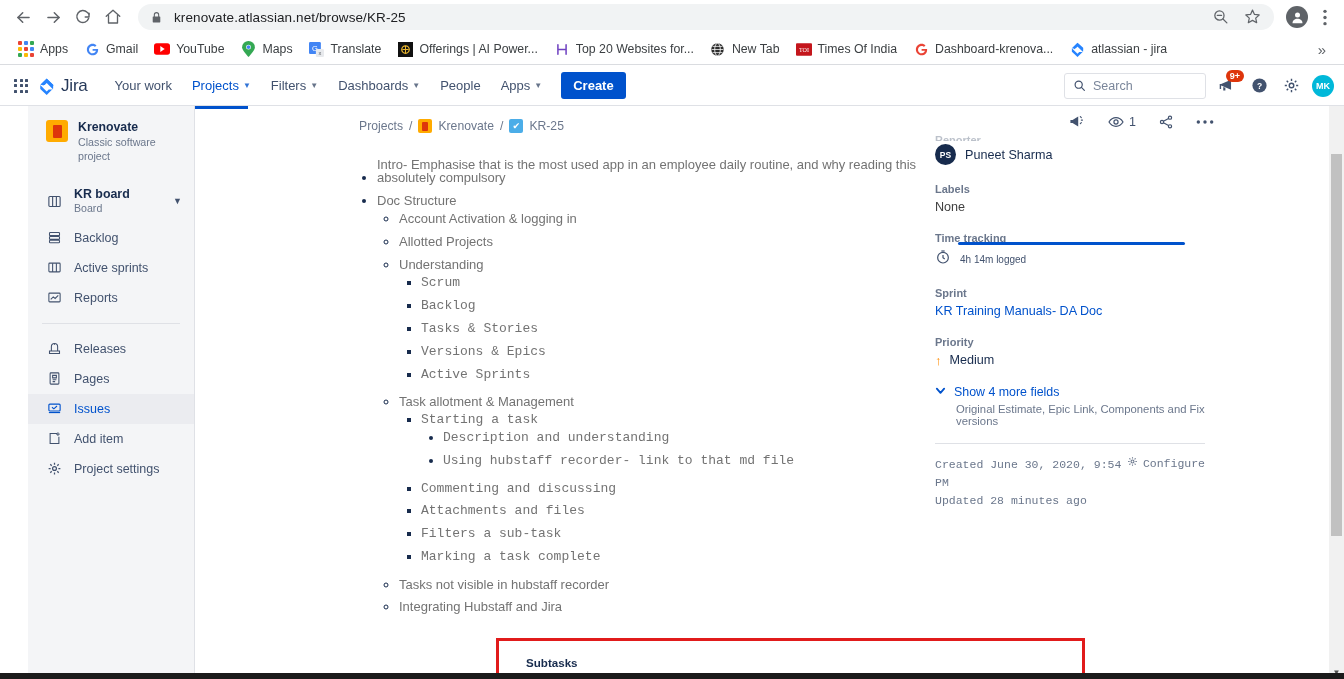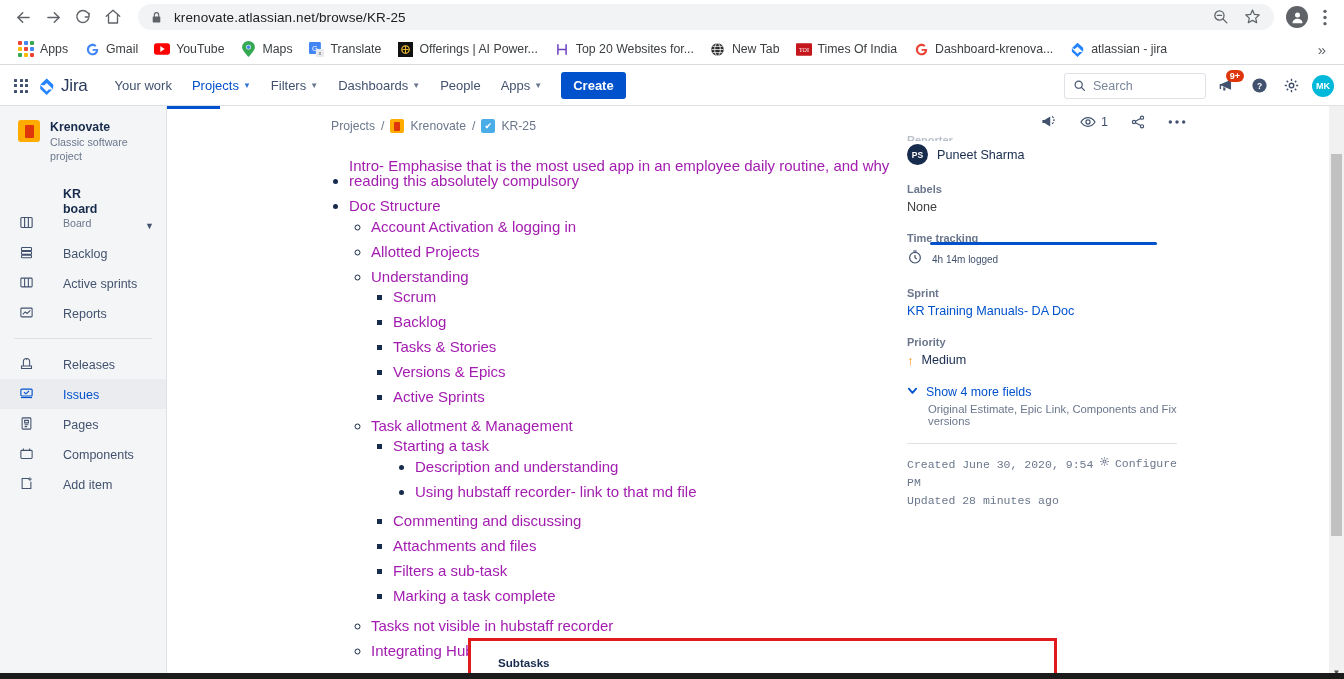--- a/index.html
+++ b/index.html
@@ -93,38 +93,38 @@
   .badge {
     position: absolute; top: -5px; right: -6px; background: #de350b; color: #fff;
     font-size: 9px; font-weight: 700; border-radius: 8px; padding: 1px 4px; line-height: 1.15;
   }
   .avatar-mk {
     width: 22px; height: 22px; border-radius: 50%; background: #00b8d9; color: #fff;
     font-size: 9px; font-weight: 700; display: flex; align-items: center; justify-content: center;
   }
 
   
-  .body-wrap { position: relative; display: flex; height: 573px; }
+  .body-wrap { position: relative; display: flex; height: 573px; margin-left: 28px; }
 
   .sidebar {
     width: 167px; flex: 0 0 167px; background: #f4f5f7; border-right: 1px solid #dfe1e6;
     padding-top: 14px; position: relative;
   }
   .proj-head { display: flex; align-items: flex-start; gap: 10px; padding: 0 12px 16px 18px; }
   .proj-avatar {
     width: 22px; height: 22px; border-radius: 3px; flex: 0 0 auto;
     background: #ffab00; display:flex; align-items:center; justify-content:center;
   }
   .proj-avatar i { display:block; width:9px; height:13px; background:#de350b; border-radius:1px; }
   .proj-name { font-size: 12.3px; font-weight: 700; color: #172b4d; line-height: 1.25; }
   .proj-sub { font-size: 10.7px; color: #6b778c; line-height: 1.3; margin-top: 1px; }
 
   .snav { display: flex; flex-direction: column; }
   .snav-item {
-    display: flex; align-items: flex-end; gap: 29px; padding: 7px 12px 7px 18px;
+    display: flex; align-items: center; gap: 12px; padding: 7px 12px 7px 18px;
     color: #42526e; font-size: 12.5px; cursor: pointer; position: relative;
   }
   .snav-item.active { background: #ebecf0; color: #0052cc; }
   .snav-item.active .snav-ico { color: #0052cc; }
   .snav-ico { width: 16px; height: 16px; flex: 0 0 auto; color: #42526e; display:flex; align-items:center; justify-content:center; }
   .snav-twoline .t1 { font-size: 12.4px; font-weight: 700; color: #172b4d; line-height: 1.2; }
   .snav-twoline .t2 { font-size: 10.6px; color: #6b778c; line-height: 1.3; }
   .snav-chev { margin-left: auto; color: #42526e; font-size: 9px; }
   .sdiv { height: 1px; background: #dfe1e6; margin: 10px 14px 10px 14px; }
 
@@ -147,23 +147,23 @@
     position: absolute; top: 7px; left: 874px; display: flex; align-items: center; gap: 22px;
     color: #42526e;
   }
   .ia { display: flex; align-items: center; gap: 5px; cursor: pointer; font-size: 12.5px; color:#42526e; }
 
   
   .desc { position: absolute; top: 30px; left: 164px; width: 600px; }
   .cut-row { height: 12px; overflow: hidden; opacity: .35; }
   ul.lvl1 { list-style: disc; padding-left: 18px; margin-top: 5px; }
   ul.lvl2 { list-style: circle; padding-left: 22px; }
-  ul.lvl3 { list-style: square; padding-left: 22px; }
+  ul.lvl3 { list-style: square; padding-left: 22px; font-family: Liberation Mono, monospace; }
   ul.lvl4 { list-style: disc; padding-left: 22px; }
-  .desc li { font-size: 15px; color: #a21caf; line-height: 1.05; margin: 0; padding: 4.6px 0; }
+  .desc li { font-size: 13px; color: #737373; line-height: 1.05; margin: 0; padding: 4.6px 0; }
   .desc li::marker { color: #172b4d; }
   .desc li span { display: inline-block; }
 
   
   .subtask-box {
     position: absolute; left: 301px; top: 532px; width: 589px; height: 68px;
     border: 3px solid #e11b1b; background: #fff; padding: 15px 27px 0 27px;
   }
   .subtask-label { font-size: 11.6px; font-weight: 700; color: #172b4d; margin-bottom: 5px; }
   .subtask-input {
@@ -547,62 +547,62 @@
             <span class="snav-ico">
               <svg width="15" height="15" viewBox="0 0 24 24" fill="none" stroke="currentColor" stroke-width="1.7">
                   <path d="M4 16h16v4H4z"></path>
                   <path d="M7 16V9a5 5 0 0 1 10 0v7"></path>
                   <path d="M12 4v2"></path>
                 </svg>
             </span>
             <span>Releases</span>
           </div>
 
+          <div class="snav-item">
+            <span class="snav-ico">
+              <svg width="15" height="15" viewBox="0 0 24 24" fill="none" stroke="currentColor" stroke-width="1.7">
+                  <rect x="5" y="3" width="14" height="18" rx="1.3"></rect>
+                  <path d="M9 7h6v4H9z"></path>
+                  <path d="M9 14h6M9 17h4"></path>
+                </svg>
+            </span>
+            <span>Pages</span>
+          </div>
+
           <div class="snav-item active">
             <span class="snav-ico">
               <svg width="15" height="15" viewBox="0 0 24 24" fill="none" stroke="currentColor" stroke-width="1.8">
                   <rect x="3" y="5" width="18" height="11" rx="1.5"></rect>
                   <polyline points="8 10 11 12.5 16 8"></polyline>
                   <path d="M3 18.5h18"></path>
                 </svg>
             </span>
             <span>Issues</span>
           </div>
 
-          <div class="snav-item">
-            <span class="snav-ico">
-              <svg width="15" height="15" viewBox="0 0 24 24" fill="none" stroke="currentColor" stroke-width="1.7">
-                  <rect x="5" y="3" width="14" height="18" rx="1.3"></rect>
-                  <path d="M9 7h6v4H9z"></path>
-                  <path d="M9 14h6M9 17h4"></path>
-                </svg>
-            </span>
-            <span>Pages</span>
-          </div>
-
-          <div class="snav-item">
-            <span class="snav-ico">
-              <svg width="15" height="15" viewBox="0 0 24 24" fill="none" stroke="currentColor" stroke-width="1.7">
-                  <rect x="3" y="7" width="18" height="13" rx="1.5"></rect>
-                  <path d="M7 7V4M17 7V4"></path>
-                </svg>
-            </span>
-            <span>Components</span>
-          </div>
 
           <div class="snav-item">
             <span class="snav-ico">
               <svg width="15" height="15" viewBox="0 0 24 24" fill="none" stroke="currentColor" stroke-width="1.7">
                   <path d="M16 4H5v16h14V9"></path>
                   <path d="M17.5 2v6M20.5 5h-6" stroke-width="1.5"></path>
                 </svg>
             </span>
             <span>Add item</span>
           </div>
 
+          <div class="snav-item">
+            <span class="snav-ico">
+              <svg width="15" height="15" viewBox="0 0 24 24" fill="none" stroke="currentColor" stroke-width="2">
+                  <circle cx="12" cy="12" r="3.1"></circle>
+                  <path d="M12 2.6v3.2M12 18.2v3.2M2.6 12h3.2M18.2 12h3.2M5.3 5.3l2.2 2.2M16.5 16.5l2.2 2.2M18.7 5.3l-2.2 2.2M7.5 16.5l-2.2 2.2"></path>
+                </svg>
+            </span>
+            <span>Project settings</span>
+          </div>
         </div>
       </div>
 
       <div class="content">
         <div class="loadbar"></div>
 
         <div class="breadcrumb">
           <a>Projects</a>
           <span>/</span>
           <span class="bc-ico bc-proj">

